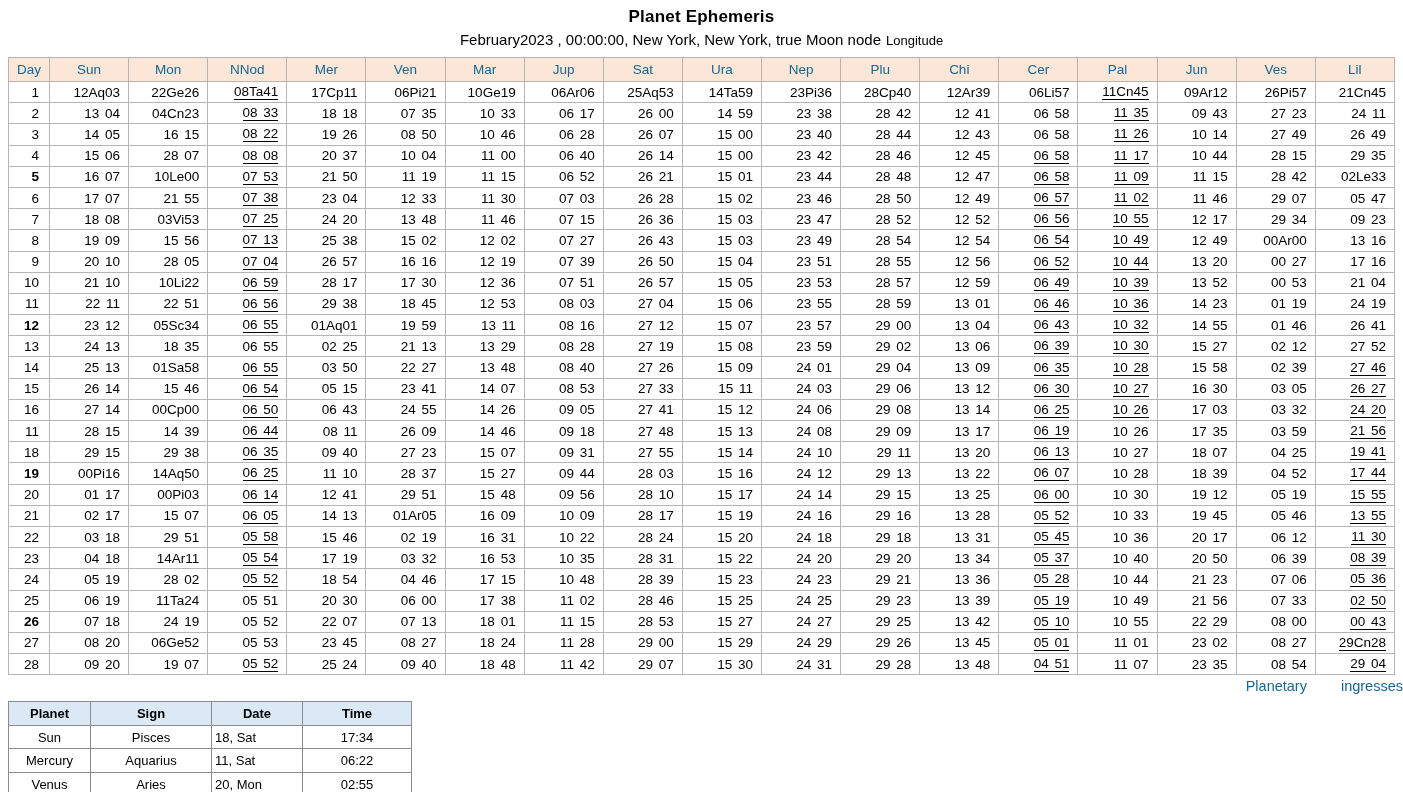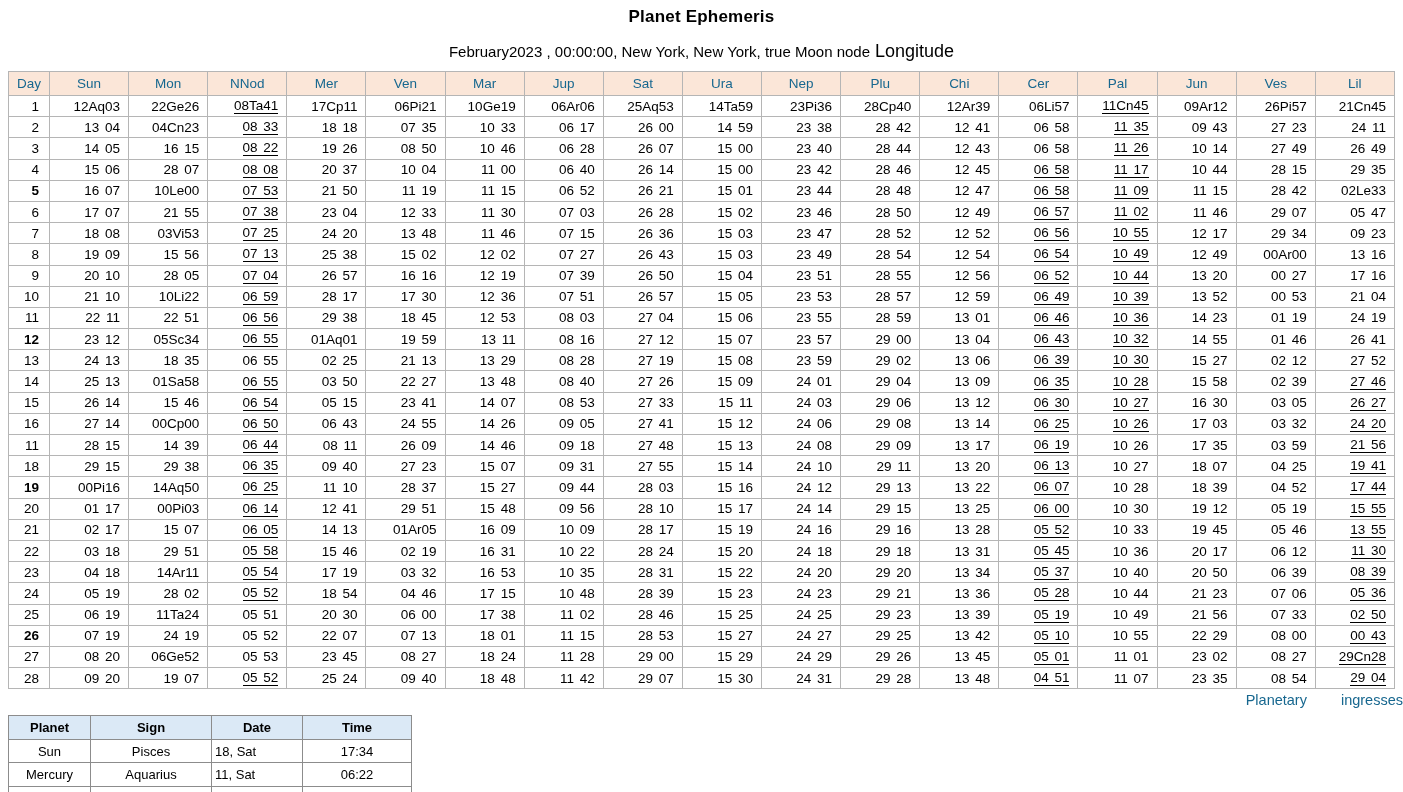--- a/index.html
+++ b/index.html
@@ -1,20 +1,20 @@
 <!DOCTYPE html>
 <html style="--accent: #17678f; --eph-header-bg: #fbe6d8; --highlight-bg: #fbd6ee; --highlight-day: #ff00aa; --ing-header-bg: #dbe9f6; --grid: #b5b5b5; --ing-grid: #8c8c8c;"><head>
 <meta charset="utf-8">
 <style>
   html,body{margin:0;padding:0;background:#fff;width:1403px;height:792px;overflow:hidden;
     font-family:"Liberation Sans", sans-serif;color:#000;}
-  .page-title{font-size:17px;font-weight:bold;text-align:center;margin:7px 0 14px 0;letter-spacing:.2px;}
+  .page-title{font-size:17px;font-weight:bold;text-align:center;margin:7px 0 4px 0;letter-spacing:.2px;}
   .subtitle{text-align:center;font-size:15px;margin-top:2px;white-space:pre;}
   .subtitle .month{}
-  .subtitle .type{font-size:18px;margin-left:5px;}
+  .subtitle .type{font-size:13px;margin-left:5px;}
   table{border-collapse:collapse;table-layout:fixed;}
   #eph{width:1387px;margin:9px 8px 0 8px;border-radius:25px;}
   #eph th,#eph td{border:1px solid var(--grid);font-size:13.5px;overflow:hidden;}
   #eph th{background:var(--eph-header-bg);color:var(--accent);font-weight:normal;height:21px;text-align:center;}
   #eph td{height:20.2px;text-align:right;padding:0 8px 0 0;white-space:pre;word-spacing:2px;}
   #eph td.day{padding-right:10px;}
   #eph col.daycol{width:41px;}
   #eph tr.sun td{background:var(--hl-bg);}
   #eph tr.sun td.day{color:var(--hl-day);font-weight:bold;}
   .retro{border-bottom:1px solid #000;display:inline-block;line-height:15px;padding-bottom:0px;}
@@ -554,21 +554,21 @@
         <td>29 23</td>
         <td>13 39</td>
         <td><span class="retro">05 19</span></td>
         <td>10 49</td>
         <td>21 56</td>
         <td>07 33</td>
         <td><span class="retro">02 50</span></td>
       </tr>
       <tr class="sun">
         <td class="day">26</td>
-        <td>07 19</td>
+        <td>07 18</td>
         <td>24 19</td>
         <td>05 52</td>
         <td>22 07</td>
         <td>07 13</td>
         <td>18 01</td>
         <td>11 15</td>
         <td>28 53</td>
         <td>15 27</td>
         <td>24 27</td>
         <td>29 25</td>

